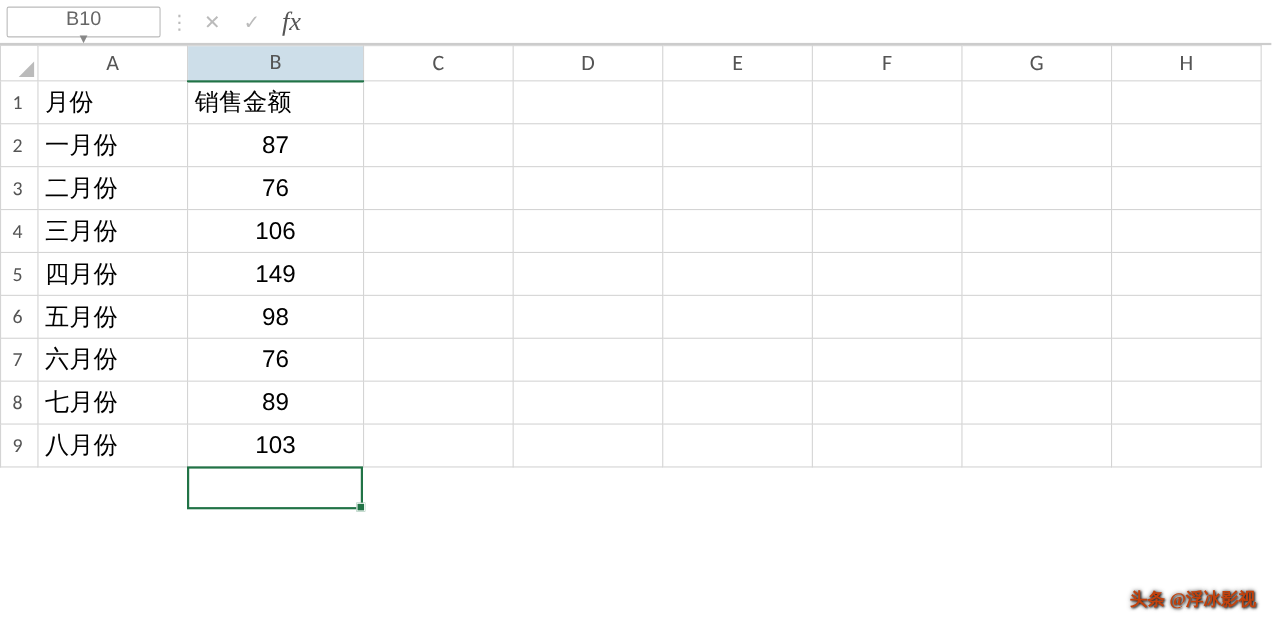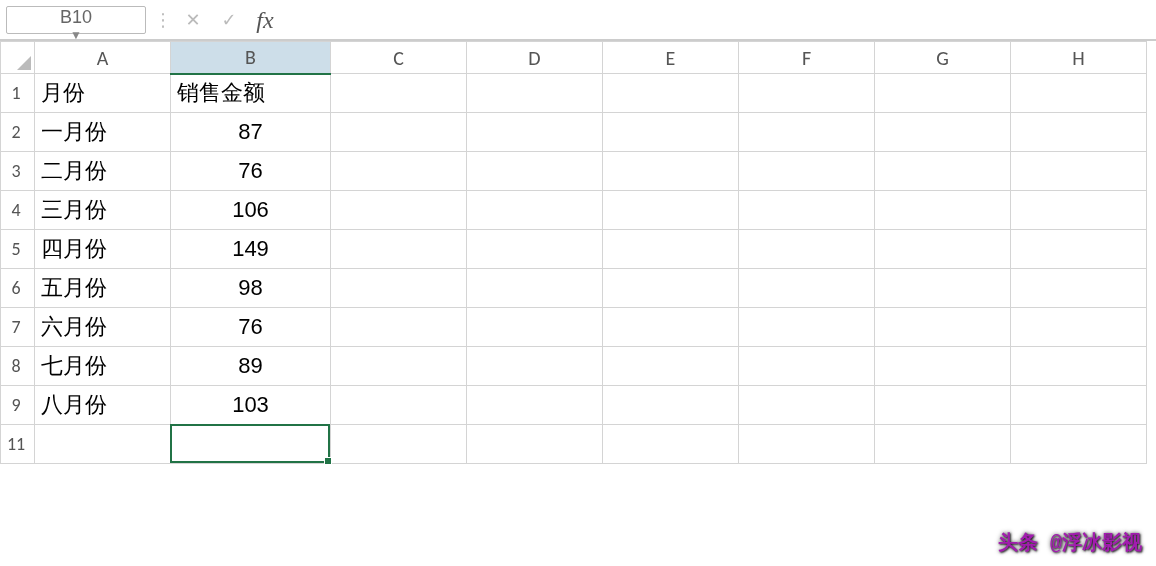--- a/index.html
+++ b/index.html
@@ -130,24 +130,24 @@
     width: 8px;
     height: 8px;
     background: #217346;
     border: 1px solid #fff;
   }
 
   .watermark {
     position: absolute;
     right: 14px;
     bottom: 10px;
-    color: #a21caf;
-    font-size: 20px;
+    color: #c2410c;
+    font-size: 16px;
     font-weight: bold;
-    font-family: Liberation Mono, monospace;
+    font-family: Liberation Serif, serif;
     text-shadow: 0 0 4px rgba(0,0,0,.7), 1px 1px 2px rgba(0,0,0,.8);
   }
 </style>
 </head>
 <body>
 
 <div class="formula-bar">
   <div class="name-box">
     <span>B10</span>
     <span class="caret">▼</span>
@@ -267,31 +267,20 @@
           <th class="row-hdr">9</th>
           <td class="colA txt-left">八月份</td>
           <td class="colB txt-right">103</td>
           <td class="colC"></td>
           <td class="colD"></td>
           <td class="colE"></td>
           <td class="colF"></td>
           <td class="colG"></td>
           <td class="colH"></td>
         </tr>
-        <tr>
-          <th class="row-hdr">11</th>
-          <td class="colA"></td>
-          <td class="colB"></td>
-          <td class="colC"></td>
-          <td class="colD"></td>
-          <td class="colE"></td>
-          <td class="colF"></td>
-          <td class="colG"></td>
-          <td class="colH"></td>
-        </tr>
       </tbody>
   </table>
   <div class="selection" id="selection" style="left: 169.5px; top: 382.5px; width: 160px; height: 39px;">
     <div class="fill-handle"></div>
   </div>
 </div>
 
 <div class="watermark">头条 @浮冰影视</div>
 
 </body></html>

